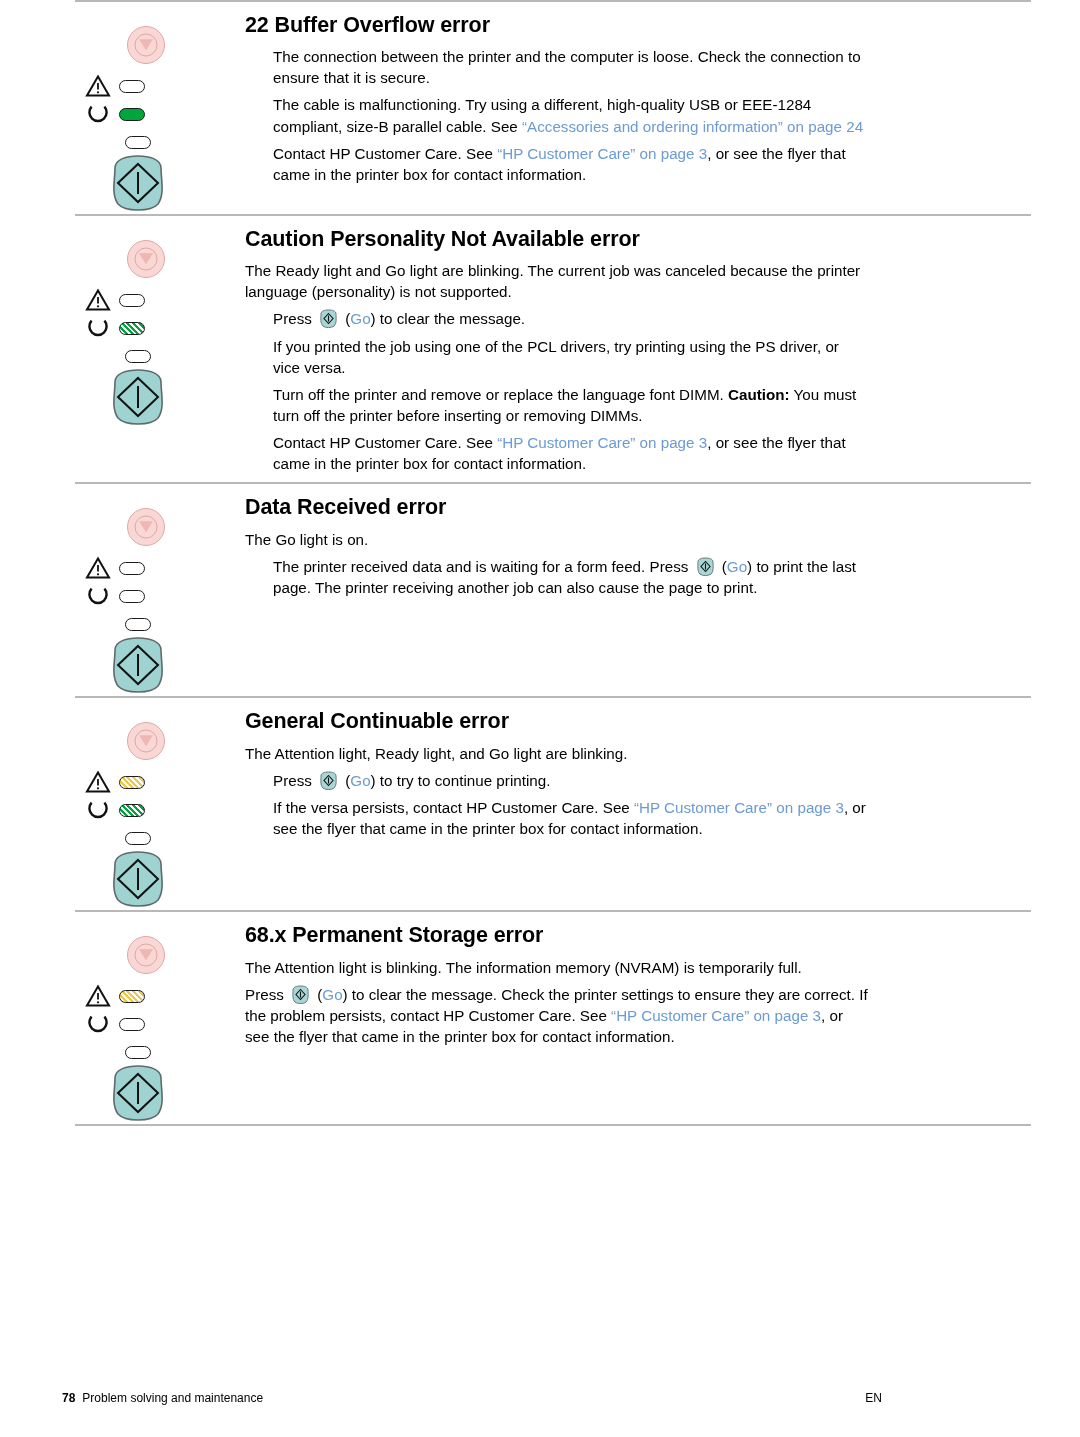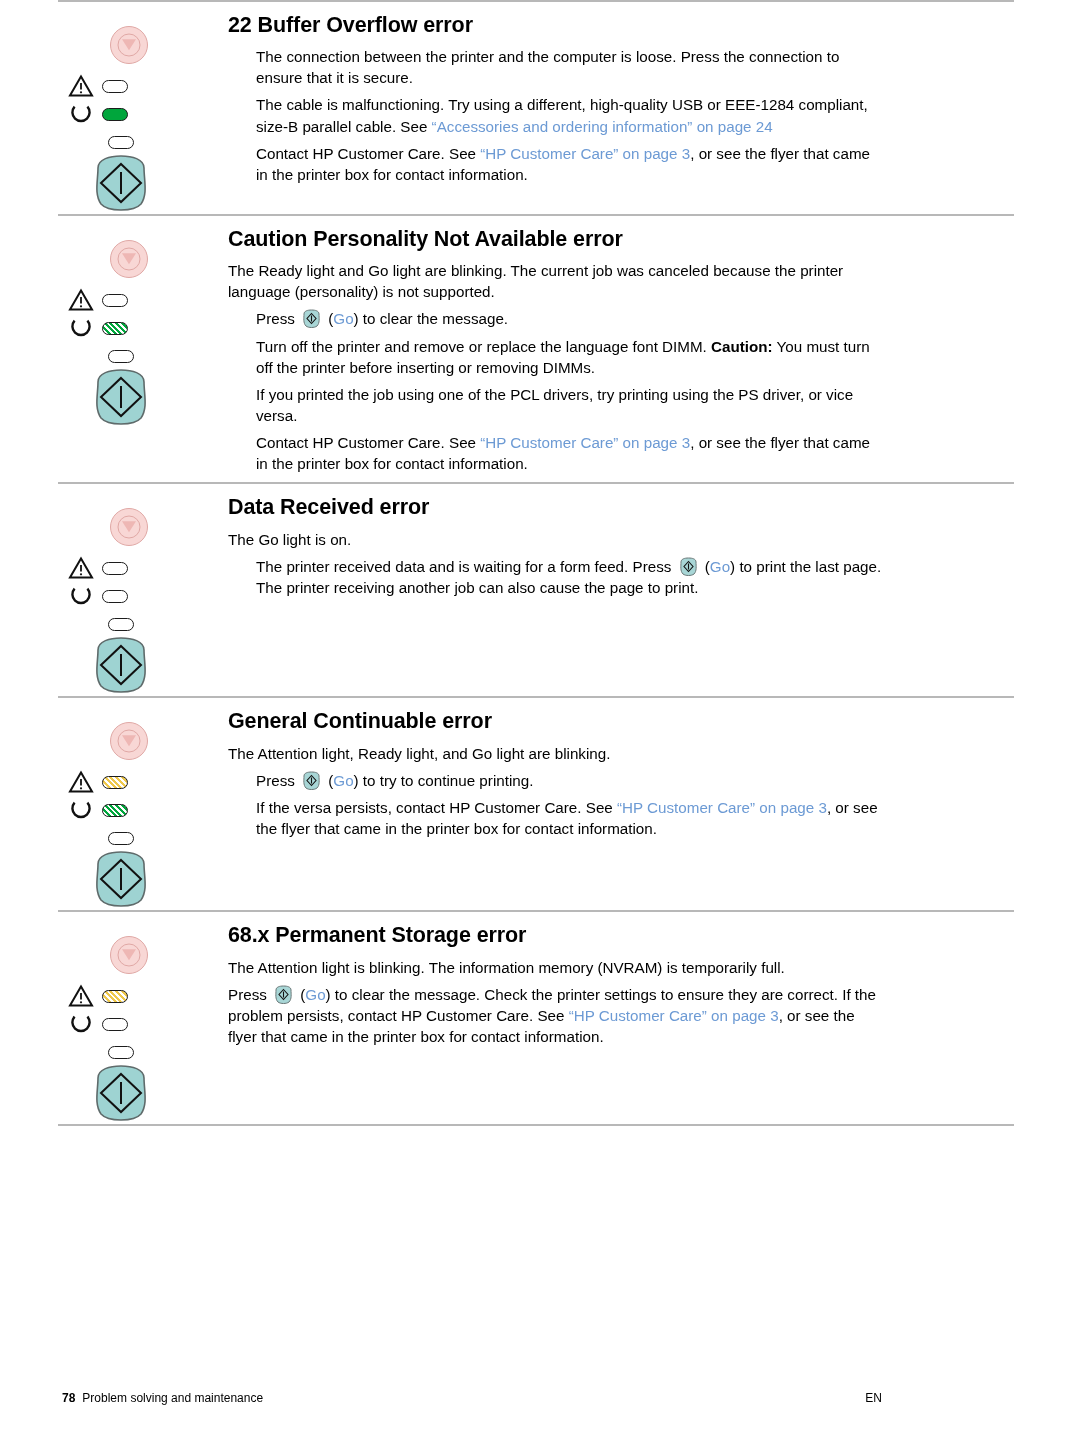--- a/index.html
+++ b/index.html
@@ -13,21 +13,21 @@
     font-family: "Liberation Sans", sans-serif;
     color: #000000;
     position: relative;
     overflow: hidden;
   }
   .page {
     position: relative;
     width: 944px;
     height: 1437px;
     box-sizing: border-box;
-    padding: 0 58px;
+    padding: 0 75px;
   }
   .rule {
     height: 0;
     border-top: 2px solid #b8b8b8;
     width: 956px;
   }
   .section {
     display: flex;
     flex-direction: row;
     align-items: flex-start;
@@ -223,21 +223,21 @@
             <div class="go-btn"><svg width="70" height="58" viewBox="0 0 70 58">
     <path d="M12 14 C12 5, 24 2, 35 2 C46 2, 58 5, 58 14
              C58 26, 62 40, 55 50 C48 58, 22 58, 15 50 C8 40, 12 26, 12 14 Z" fill="#9ed3d2" stroke="#5f6b6b" stroke-width="1.6"></path>
     <path d="M35 10 L55 29 L35 48 L15 29 Z" fill="none" stroke="#111" stroke-width="2"></path>
     <line x1="35" y1="18" x2="35" y2="40" stroke="#111" stroke-width="2"></line>
   </svg></div>
           </div>
         </div>
         <div class="content">
           <h2 class="err-title">22 Buffer Overflow error</h2>
-          <p class="body indent"><span>The connection between the printer and the computer is loose. Press the connection to ensure that it is secure.</span></p>
+          <p class="body indent"><span>The connection between the printer and the computer is loose. Check the connection to ensure that it is secure.</span></p>
           <p class="body indent"><span>The cable is malfunctioning. Try using a different, high-quality USB or EEE-1284 compliant, size-B parallel cable. See </span><span class="lnk">“Accessories and ordering information” on page 24</span></p>
           <p class="body indent"><span>Contact HP Customer Care. See </span><span class="lnk">“HP Customer Care” on page 3</span><span>, or see the flyer that came in the printer box for contact information.</span></p>
         </div>
       </div>
       <div class="rule"></div>
       <div class="section">
         <div class="panel">
           <div class="panel-inner">
             <div class="cancel-btn">
               <div class="cancel-tri"></div>
@@ -271,22 +271,22 @@
         </div>
         <div class="content">
           <h2 class="err-title">Caution Personality Not Available error</h2>
           <p class="body"><span>The Ready light and Go light are blinking. The current job was canceled because the printer language (personality) is not supported.</span></p>
           <p class="body indent"><span>Press </span><span class="go-inline"><svg width="21" height="19" viewBox="0 0 21 19">
     <path d="M3 5 C3 2, 6.5 1, 10.5 1 C14.5 1, 18 2, 18 5
              C18 9, 19 14, 16 17 C13.5 19, 7.5 19, 5 17 C2 14, 3 9, 3 5 Z" fill="#a8d6d6" stroke="#6a7878" stroke-width="1"></path>
     <path d="M10.5 4.5 L15 9.5 L10.5 14.5 L6 9.5 Z" fill="none" stroke="#111" stroke-width="1.1"></path>
     <line x1="10.5" y1="6.5" x2="10.5" y2="12.5" stroke="#111" stroke-width="1.1"></line>
   </svg></span><span> (</span><span class="lnk">Go</span><span>) to clear the message.</span></p>
+          <p class="body indent"><span>If you printed the job using one of the PCL drivers, try printing using the PS driver, or vice versa.</span></p>
           <p class="body indent"><span>Turn off the printer and remove or replace the language font DIMM. </span><span class="b">Caution:</span><span> You must turn off the printer before inserting or removing DIMMs.</span></p>
-          <p class="body indent"><span>If you printed the job using one of the PCL drivers, try printing using the PS driver, or vice versa.</span></p>
           <p class="body indent"><span>Contact HP Customer Care. See </span><span class="lnk">“HP Customer Care” on page 3</span><span>, or see the flyer that came in the printer box for contact information.</span></p>
         </div>
       </div>
       <div class="rule"></div>
       <div class="section">
         <div class="panel">
           <div class="panel-inner">
             <div class="cancel-btn">
               <div class="cancel-tri"></div>
             </div>

